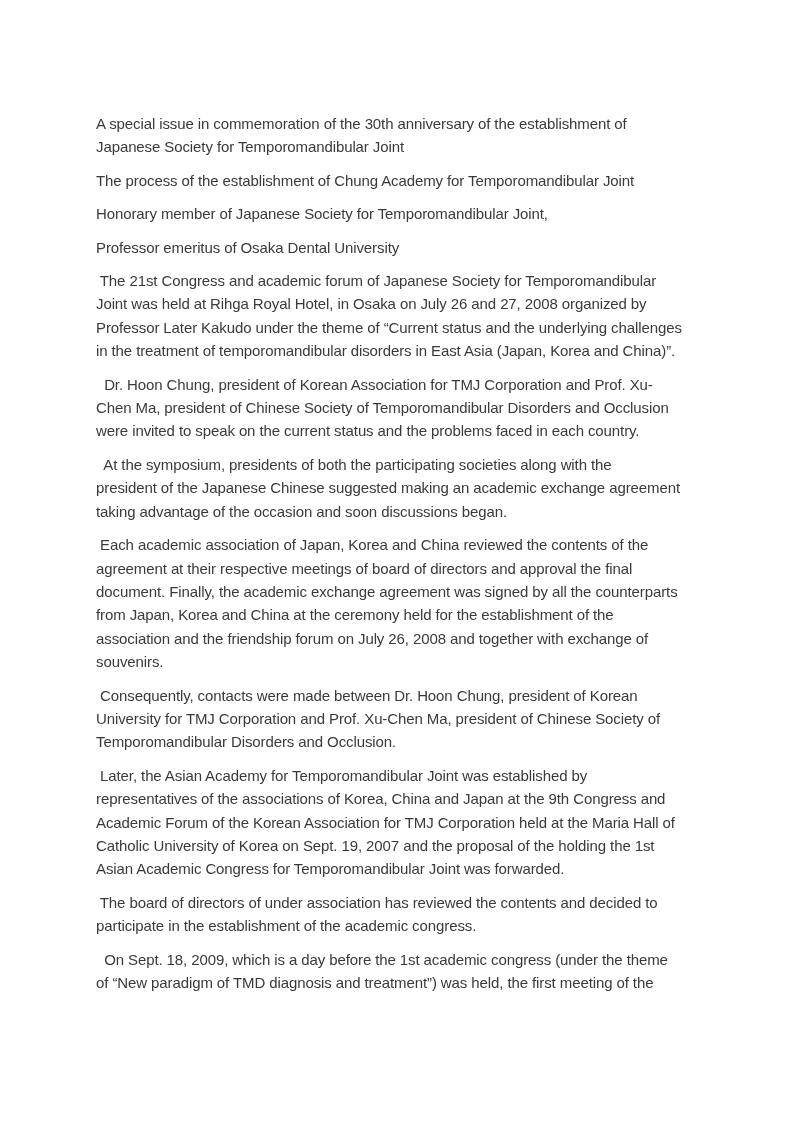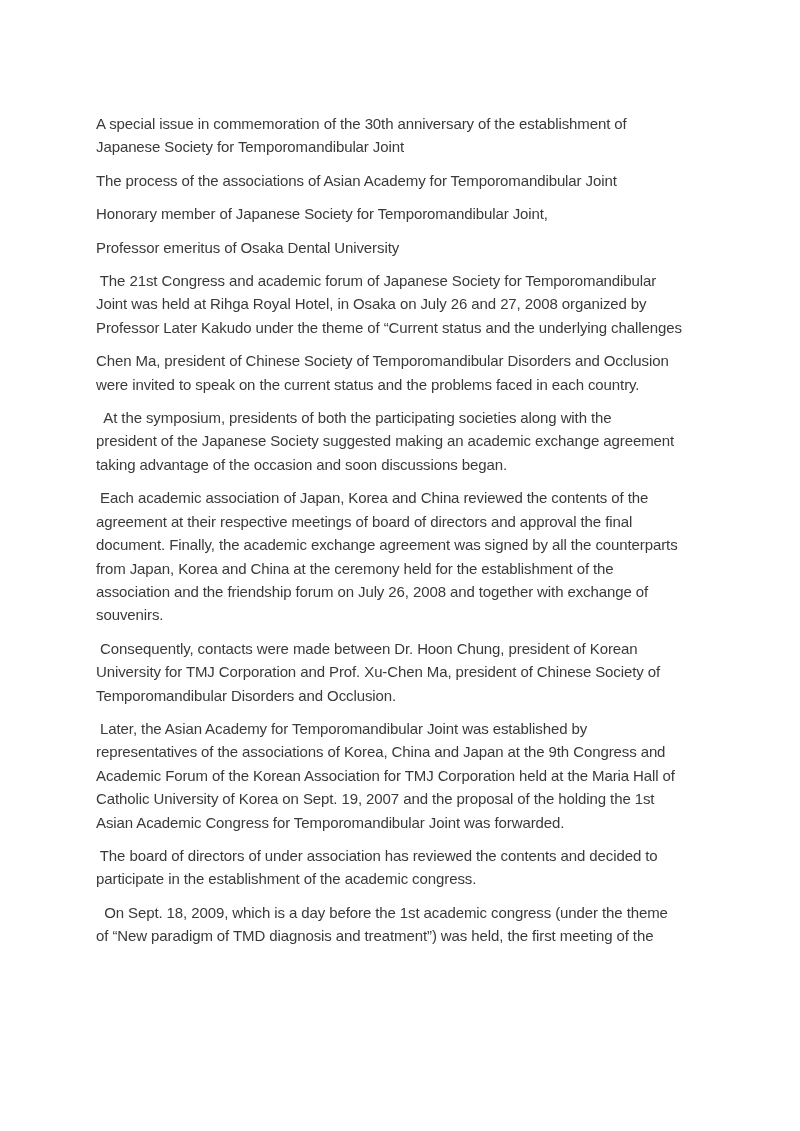--- a/index.html
+++ b/index.html
@@ -31,46 +31,48 @@
 <body>
 
 <div class="page">
 
   <p class="para">
     <span class="line" style="display:block">A special issue in commemoration of the 30th anniversary of the establishment of</span>
     <span class="line" style="display:block">Japanese Society for Temporomandibular Joint</span>
   </p>
 
   <p class="para">
-    <span class="line" style="display:block">The process of the associations of Asian Academy for Temporomandibular Joint</span>
+    <span class="line" style="display:block">The process of the establishment of Chung Academy for Temporomandibular Joint</span>
   </p>
 
 
   <p class="para">
     <span class="line" style="display:block">Honorary member of Japanese Society for Temporomandibular Joint,</span>
   </p>
 
   <p class="para">
     <span class="line" style="display:block">Professor emeritus of Osaka Dental University</span>
   </p>
 
   <p class="para">
     <span class="line" style="display:block"> The 21st Congress and academic forum of Japanese Society for Temporomandibular</span>
     <span class="line" style="display:block">Joint was held at Rihga Royal Hotel, in Osaka on July 26 and 27, 2008 organized by</span>
     <span class="line" style="display:block">Professor Later Kakudo under the theme of “Current status and the underlying challenges</span>
+    <span class="line" style="display:block">in the treatment of temporomandibular disorders in East Asia (Japan, Korea and China)”.</span>
   </p>
 
   <p class="para">
+    <span class="line" style="display:block">  Dr. Hoon Chung, president of Korean Association for TMJ Corporation and Prof. Xu-</span>
     <span class="line" style="display:block">Chen Ma, president of Chinese Society of Temporomandibular Disorders and Occlusion</span>
     <span class="line" style="display:block">were invited to speak on the current status and the problems faced in each country.</span>
   </p>
 
   <p class="para">
     <span class="line" style="display:block">  At the symposium, presidents of both the participating societies along with the</span>
-    <span class="line" style="display:block">president of the Japanese Society suggested making an academic exchange agreement</span>
+    <span class="line" style="display:block">president of the Japanese Chinese suggested making an academic exchange agreement</span>
     <span class="line" style="display:block">taking advantage of the occasion and soon discussions began.</span>
   </p>
 
   <p class="para">
     <span class="line" style="display:block"> Each academic association of Japan, Korea and China reviewed the contents of the</span>
     <span class="line" style="display:block">agreement at their respective meetings of board of directors and approval the final</span>
     <span class="line" style="display:block">document. Finally, the academic exchange agreement was signed by all the counterparts</span>
     <span class="line" style="display:block">from Japan, Korea and China at the ceremony held for the establishment of the</span>
     <span class="line" style="display:block">association and the friendship forum on July 26, 2008 and together with exchange of</span>
     <span class="line" style="display:block">souvenirs.</span>

